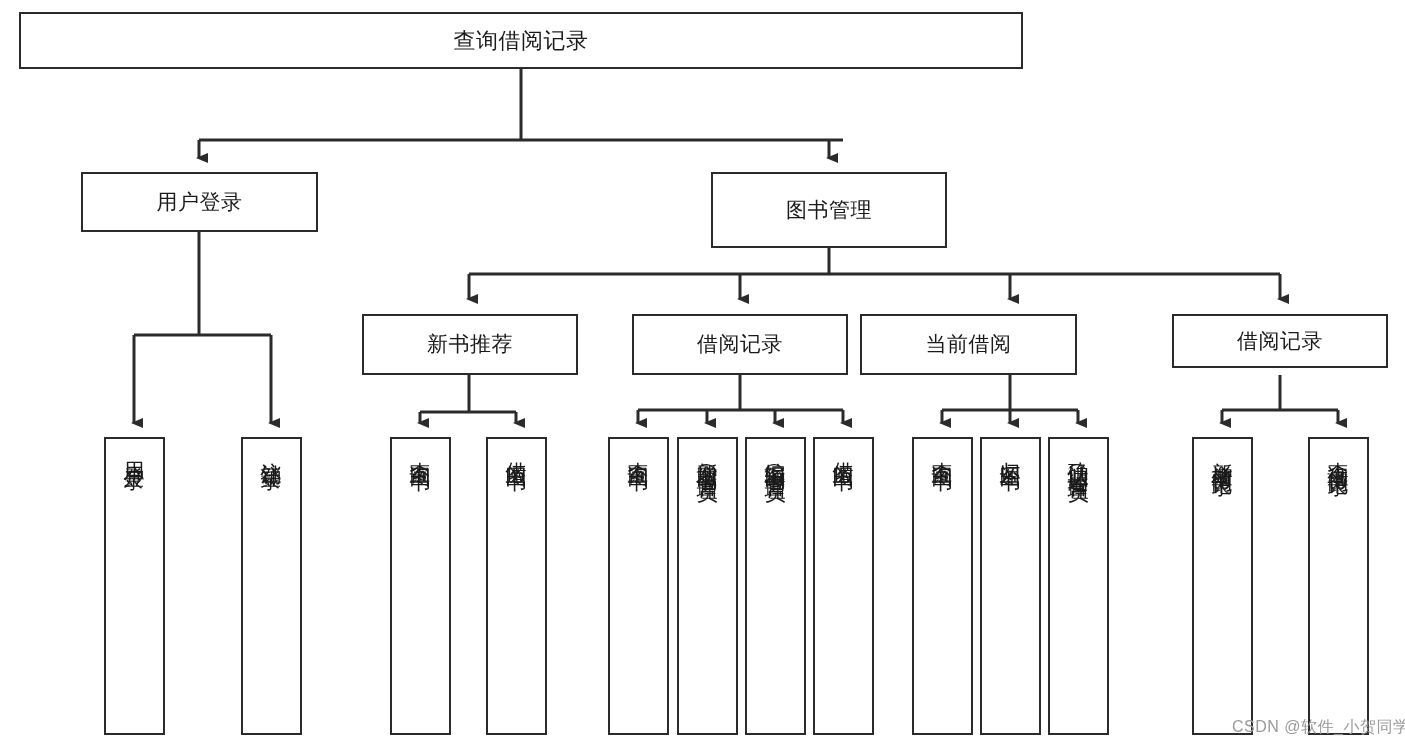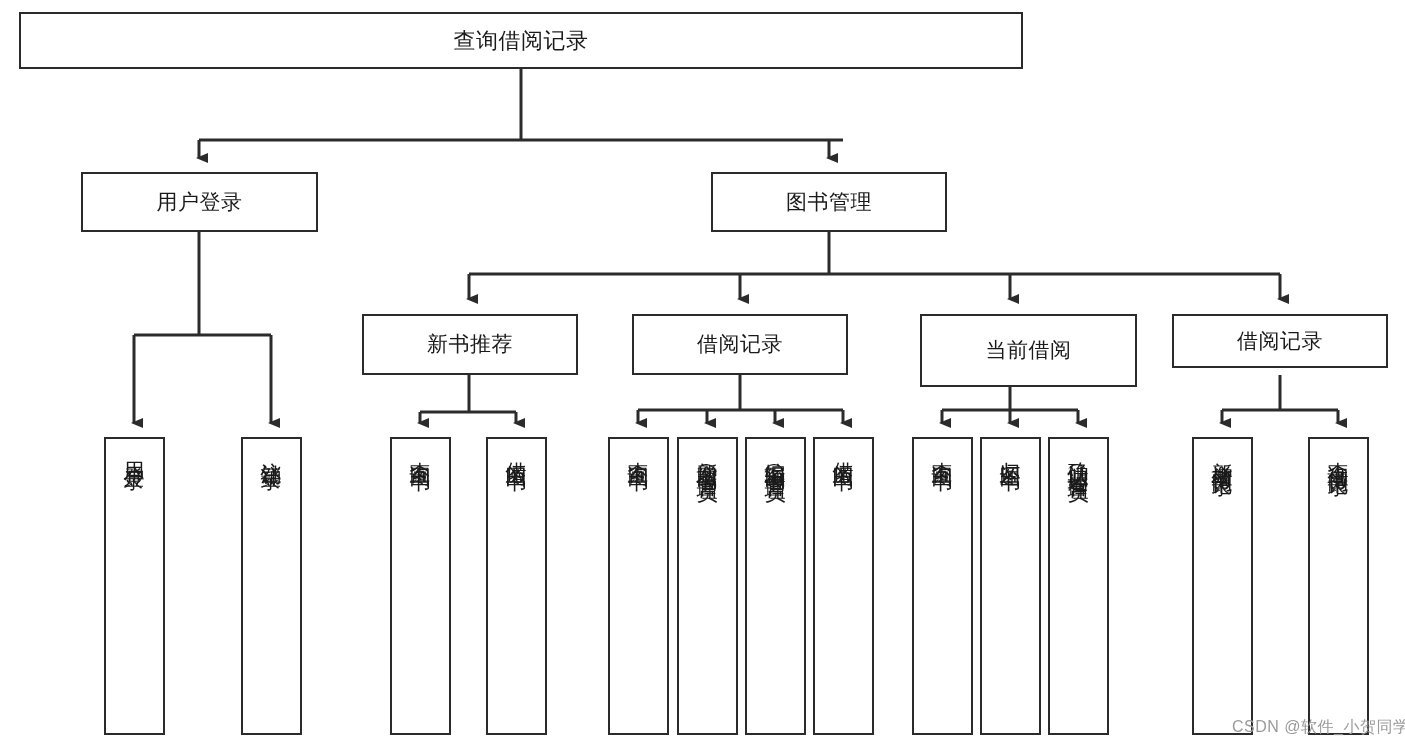--- a/index.html
+++ b/index.html
@@ -124,31 +124,31 @@
     </g>
   </svg>
 
   <div class="node h root" style="left:19px; top:12px; width:1004px; height:57px;">
     <span class="label">查询借阅记录</span>
   </div>
 
   <div class="node h" style="left:81px; top:172px; width:237px; height:60px;">
     <span class="label">用户登录</span>
   </div>
-  <div class="node h" style="left:711px; top:172px; width:236px; height:60px;">
+  <div class="node h" style="left:711px; top:172px; width:236px; height:76px;">
     <span class="label">图书管理</span>
   </div>
 
   <div class="node h" style="left:362px; top:314px; width:216px; height:61px;">
     <span class="label">新书推荐</span>
   </div>
   <div class="node h" style="left:632px; top:314px; width:216px; height:61px;">
     <span class="label">借阅记录</span>
   </div>
-  <div class="node h" style="left:920px; top:314px; width:217px; height:73px;">
+  <div class="node h" style="left:860px; top:314px; width:217px; height:61px;">
     <span class="label">当前借阅</span>
   </div>
   <div class="node h" style="left:1172px; top:314px; width:216px; height:54px;">
     <span class="label">借阅记录</span>
   </div>
 
   <div class="node v" style="left:104px; top:437px; width:61px; height:298px;">
     <span class="label">用户登录</span>
   </div>
   <div class="node v" style="left:241px; top:437px; width:61px; height:298px;">

